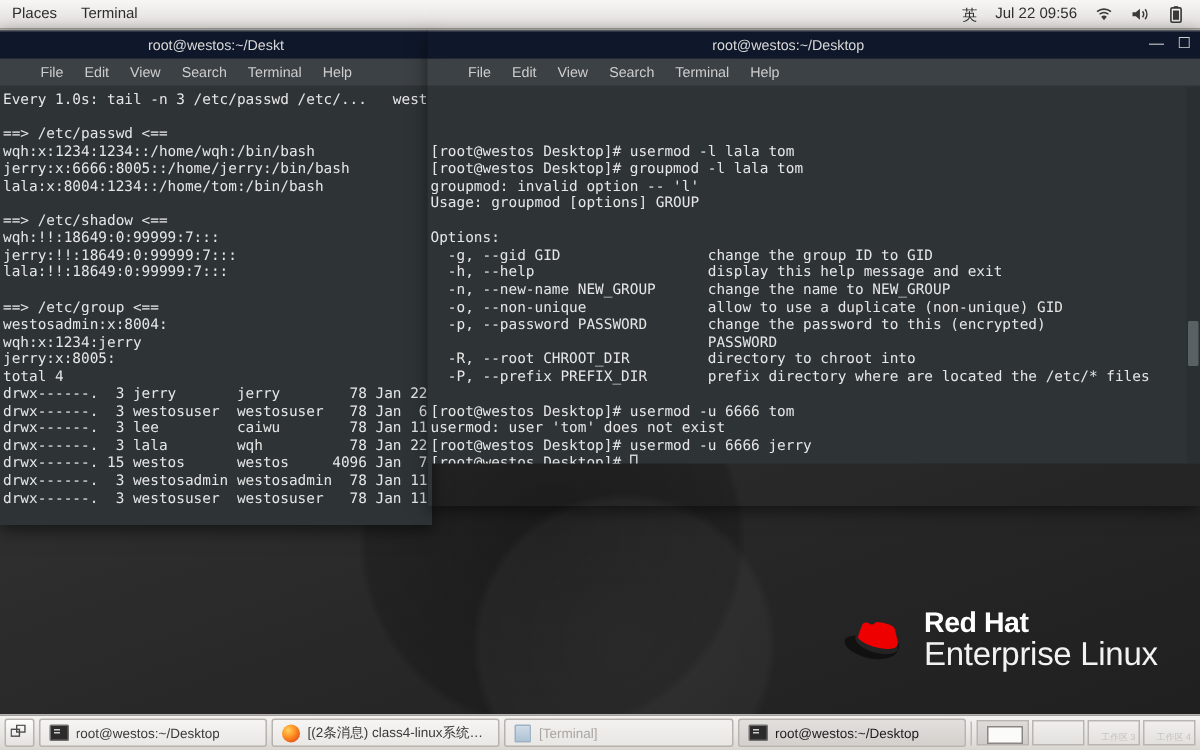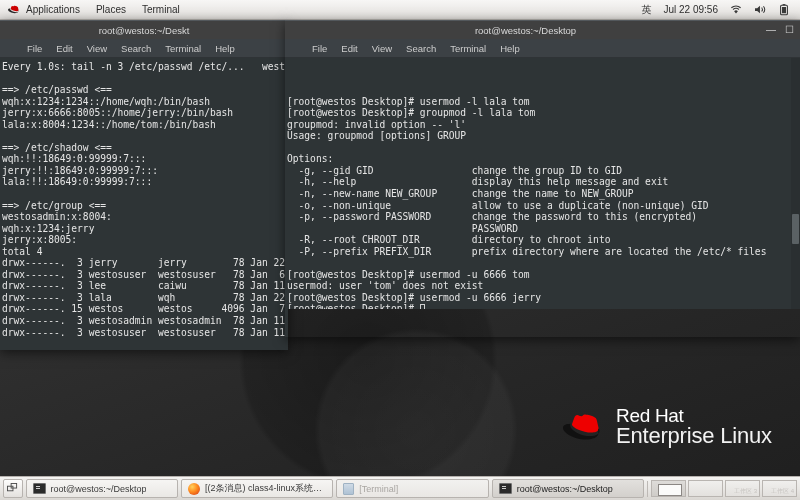--- a/index.html
+++ b/index.html
@@ -17,21 +17,21 @@
       radial-gradient(circle at 52% 86%, rgba(255,255,255,0.055) 0%, rgba(255,255,255,0.035) 16%, rgba(0,0,0,0) 17%),
       radial-gradient(circle at 46% 72%, rgba(0,0,0,0.35) 0%, rgba(0,0,0,0.18) 22%, rgba(0,0,0,0) 23%),
       linear-gradient(160deg,#3a3a3a 0%,#303030 40%,#262626 72%,#1f1f1f 100%);
   }
   .rh-logo {
     position:absolute; left:563px; top:406px;
     display:flex; align-items:center; gap:9px;
   }
   .rh-hat { width:44px; height:30px; position:relative; }
   .rh-word { line-height:1.02; }
-  .rh-l1 { color:#ffffff; font-size:19px; font-weight:normal; letter-spacing:-0.3px; }
+  .rh-l1 { color:#ffffff; font-size:19px; font-weight:bold; letter-spacing:-0.3px; }
   .rh-l2 { color:#f2f2f2; font-size:22px; font-weight:normal; letter-spacing:-0.2px; }
 
   
   .top-panel {
     position:absolute; left:0; top:0; width:800px; height:20px;
     background:linear-gradient(180deg,#f7f6f5 0%,#eceae8 52%,#dedbd8 100%);
     border-bottom:1px solid #b8b4b0;
     display:flex; align-items:center; font-size:10px; color:#2e2e2e;
   }
   .tp-left { display:flex; align-items:center; height:100%; }
@@ -43,21 +43,21 @@
   .tp-right {
     margin-left:auto; display:flex; align-items:center;
     height:100%; gap:0px; padding-right:5px;
   }
   .tp-r { padding:0 6px; height:100%; display:flex; align-items:center; }
   .ico { display:inline-block; }
 
   
   .term { position:absolute; box-shadow:0 3px 11px rgba(0,0,0,0.55); }
   .titlebar {
-    height:19px; background:#404040;
+    height:19px; background:#0f172a;
     border-top:1px solid #53585c;
     display:flex; align-items:center; position:relative;
   }
   .titlebar .ttl {
     flex:1; text-align:center; color:#d8d8d8;
     font-size:9.5px; overflow:hidden; white-space:nowrap;
     text-overflow:clip; padding:0 4px;
   }
   .wbtns { display:flex; align-items:center; gap:9px; padding-right:6px; }
   .wbtn { color:#cfcfcf; font-size:10px; line-height:1; cursor:default; }
@@ -171,29 +171,20 @@
       </div>
       <div class="rh-word">
         <div class="rh-l1">Red Hat</div>
         <div class="rh-l2">Enterprise Linux</div>
       </div>
     </div>
   </div>
 
   <div class="top-panel">
     <div class="tp-left">
-      <div class="tp-item">
-        <span class="mini-hat ico">
-          <svg viewBox="0 0 44 30" width="13" height="9">
-            <path d="M28.5 20.6c2.9 0 7.1-.6 7.1-4 0-.3 0-.5-.1-.8l-1.7-7.5c-.4-1.6-.7-2.3-3.6-3.8C27.9 3.4 23 2.6 21.6 2.6c-1.3 0-1.7 1.7-3.3 1.7-1.5 0-2.6-1.3-4-1.3-1.4 0-2.3.9-3 2.8 0 0-2 5.5-2.2 6.3-.1.2-.1.4-.1.6 0 2.7 10.7 7.9 19.5 7.9z" fill="#cc0000"></path>
-            <path d="M36 16.6c.4 1.9.4 2.1.4 2.4 0 3.3-3.7 5.1-8.6 5.1-11 0-20.6-6.4-20.6-10.7 0-.6.1-1.2.3-1.7C3.6 12 0 12.7 0 15.9c0 5.2 12.3 11.6 22.1 11.6 7.5 0 13.4-2.4 13.4-6.6 0-.3 0-1.3-.4-3.4z" fill="#2b2b2b"></path>
-          </svg>
-        </span>
-        <span>Applications</span>
-      </div>
       <div class="tp-item">
         <span>Places</span>
       </div>
       <div class="tp-item">
         <span>Terminal</span>
       </div>
     </div>
     <div class="tp-right">
       <div class="tp-r">
         <span>英</span>

